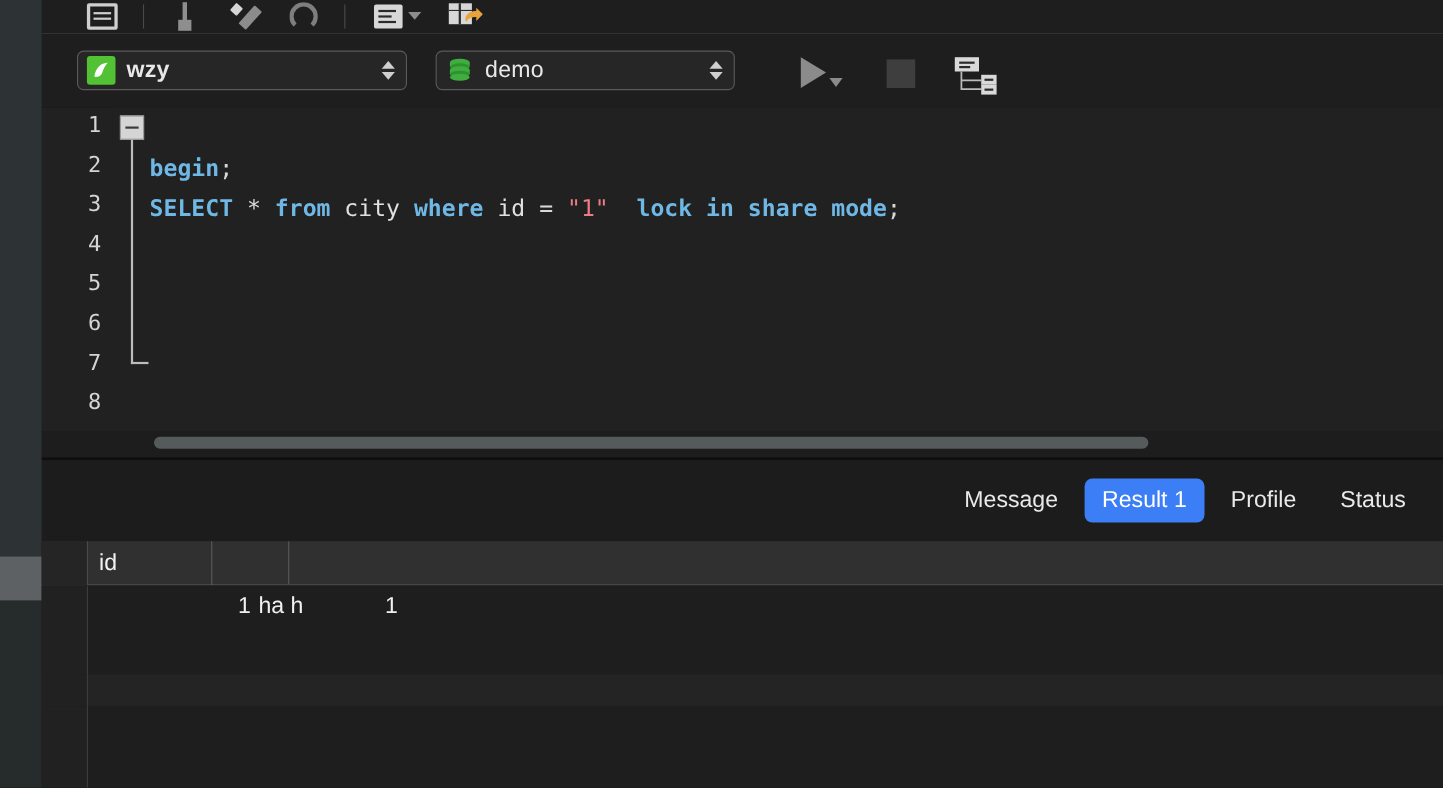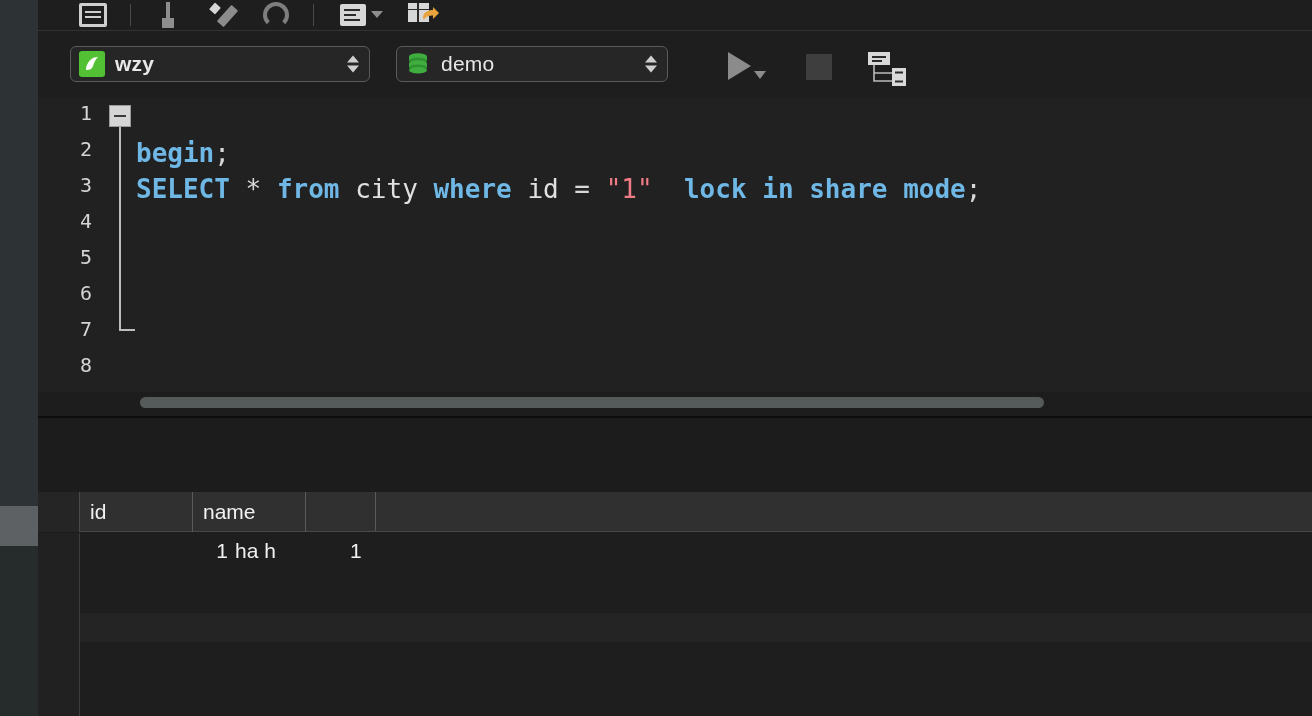--- a/index.html
+++ b/index.html
@@ -133,21 +133,21 @@
   }
   .fold-box::after { content:""; position:absolute; left:4px; top:9px; width:12px; height:2px; background:#3a3a3a; }
   .fold-line {
     position:absolute; left:81px; top:127px; width:2px; height:204px; background:#bdbdbd;
   }
   .fold-foot {
     position:absolute; left:81px; top:329px; width:16px; height:2px; background:#bdbdbd;
   }
   .code {
     position:absolute; left:98px; top:0; right:0; height:318px;
-    font-family:"DejaVu Sans Mono", monospace; font-size:26px; line-height:36px;
+    font-family:"DejaVu Sans Mono", monospace; font-size:21px; line-height:36px;
     white-space:pre; padding-top:1px;
   }
   .k  { color:#6fb8e6; font-weight:bold; }
   .id { color:#e0e0e0; }
   .st { color:#ef7b85; }
   .op { color:#d8d8d8; }
 
   .hscroll-track {
     position:absolute; left:0; bottom:0; width:1274px; height:24px; background:#1d1d1d;
   }
@@ -329,26 +329,31 @@
 <span><span class="k">SELECT</span> <span class="op">*</span> <span class="k">from</span> <span class="id">city</span> <span class="k">where</span> <span class="id">id</span> <span class="op">=</span> <span class="st">"1"</span>  <span class="k">lock</span> <span class="k">in</span> <span class="k">share</span> <span class="k">mode</span><span class="op">;</span></span>
     </div>
 
     <div class="hscroll-track">
       <div class="hscroll-thumb"></div>
     </div>
   </div>
 
   <div class="respanel">
 
+    <div class="tabs">
+      <div class="tab">Message</div>
+      <div class="tab active">Result 1</div>
+      <div class="tab">Profile</div>
+      <div class="tab">Status</div>
+    </div>
 
     <div class="grid">
       <div class="grid-head">
         <div class="gh-corner"></div>
         <div class="gh-cell c-id">id</div>
-        <div class="gh-cell c-name">name</div>
         <div class="c-pad"></div>
       </div>
 
       <div class="grid-rows">
 
         <div class="grow r0">
           <div class="grow-gutter"></div>
           <div class="grow-body">
             <div class="cell num" style="left:88px; width:60px;">1</div>
             <div class="cell" style="left:155px;">ha h</div>

